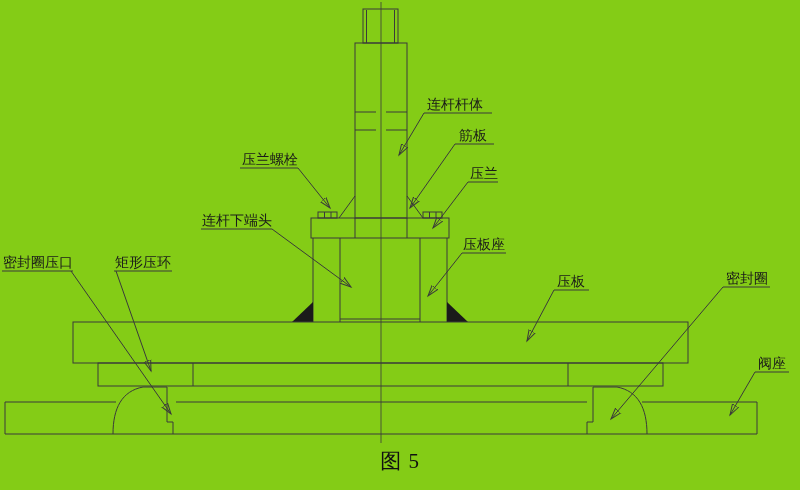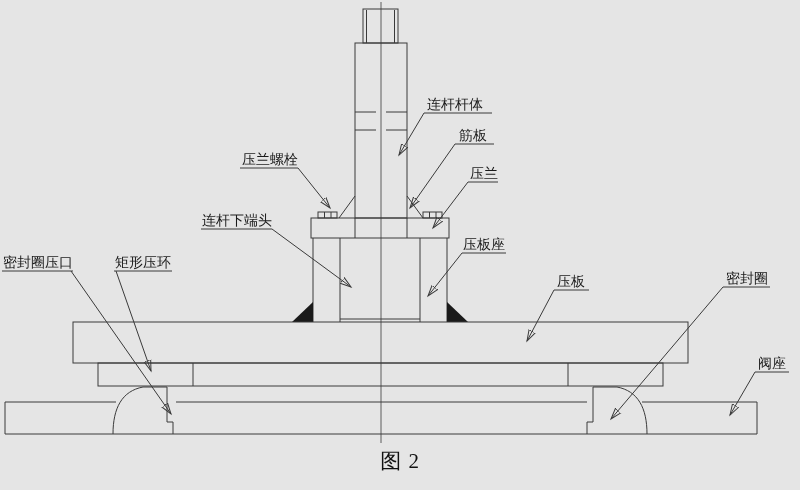--- a/index.html
+++ b/index.html
@@ -1,20 +1,20 @@
 <!DOCTYPE html>
 <html><head>
 <meta charset="utf-8">
 <style>
   html, body { margin: 0; padding: 0; background: #ffffff; }
   .stage {
     position: relative;
     width: 800px;
     height: 490px;
-    background: #e5e5e5;
+    background: #84cc16;
     overflow: hidden;
     font-family: "Liberation Sans", sans-serif;
     text-decoration: underline;
   }
   svg.drawing { position: absolute; left: 0; top: 0; }
   svg.drawing line, svg.drawing rect, svg.drawing path {
     stroke: #3a3a3a;
     stroke-width: 1;
     fill: none;
   }
@@ -153,15 +153,15 @@
       <text x="463" y="249">压板座</text>
       <text x="557" y="286">压板</text>
       <text x="726" y="283">密封圈</text>
       <text x="758" y="368">阀座</text>
       <text x="3" y="267">密封圈压口</text>
       <text x="115" y="267">矩形压环</text>
     </g>
   </svg>
 
   <div class="caption">
-    <span>图 2</span>
+    <span>图 5</span>
   </div>
 </div>
 
 </body></html>

